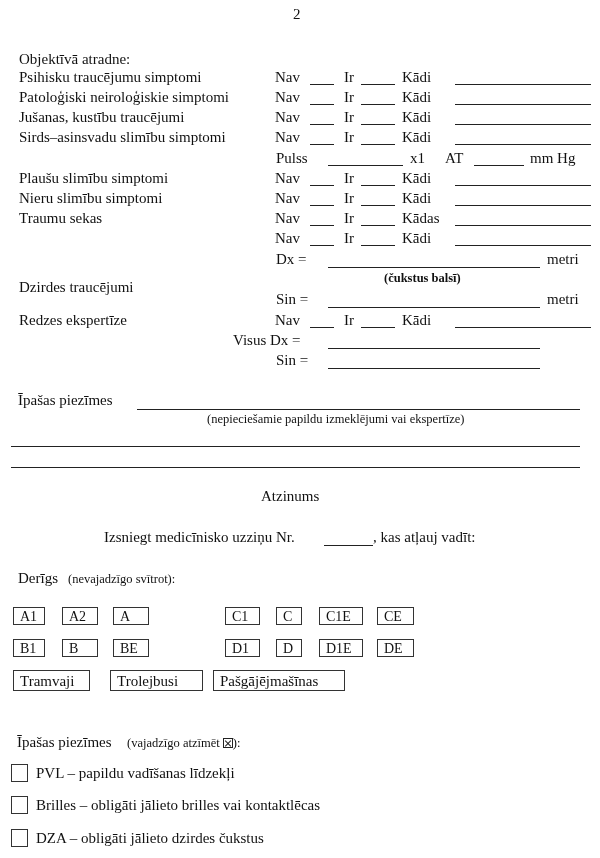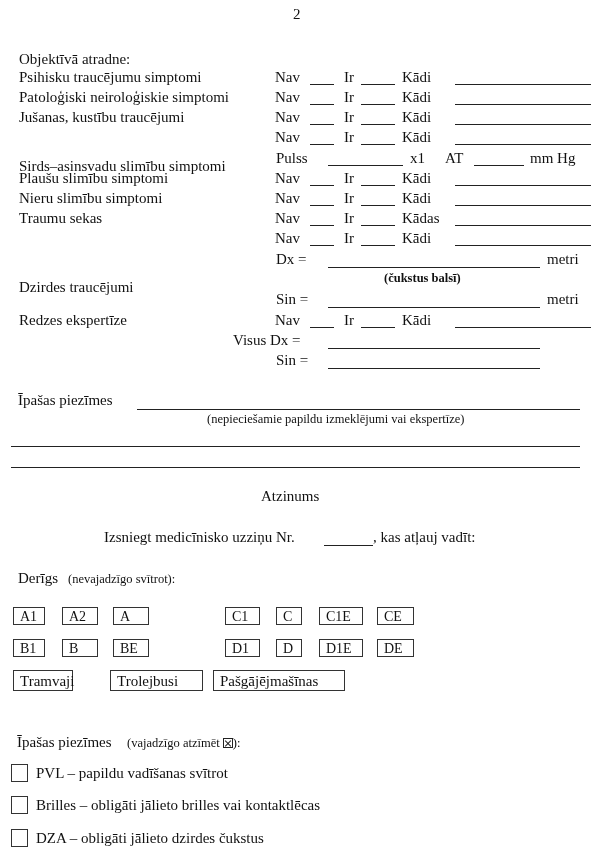--- a/index.html
+++ b/index.html
@@ -64,21 +64,21 @@
   <div class="abs" style="left:19px; top:110px;">Jušanas, kustību traucējumi</div>
   <div class="abs" style="left:275px; top:110px;">Nav</div>
   <div class="line" style="left:310px; top:124px; width:24px;"></div>
   <div class="abs" style="left:344px; top:110px;">Ir</div>
   <div class="line" style="left:361px; top:124px; width:34px;"></div>
   <div class="abs" style="left:402px; top:110px;">Kādi</div>
   <div class="line" style="left:455px; top:124px; width:136px;"></div>
 </div>
 
 <div>
-  <div class="abs" style="left:19px; top:130px;margin-top:29px;">Sirds–asinsvadu slimību simptomi</div>
+  <div class="abs" style="left:19px; top:130px;">Sirds–asinsvadu slimību simptomi</div>
   <div class="abs" style="left:275px; top:130px;">Nav</div>
   <div class="line" style="left:310px; top:144px; width:24px;"></div>
   <div class="abs" style="left:344px; top:130px;">Ir</div>
   <div class="line" style="left:361px; top:144px; width:34px;"></div>
   <div class="abs" style="left:402px; top:130px;">Kādi</div>
   <div class="line" style="left:455px; top:144px; width:136px;"></div>
 </div>
 
 <div>
   <div class="abs" style="left:276px; top:151px;">Pulss</div>
@@ -192,35 +192,35 @@
 <div class="box" style="left:377px; top:607px; width:37px;">CE</div>
 
 <div class="box" style="left:13px; top:639px; width:32px;">B1</div>
 <div class="box" style="left:62px; top:639px; width:36px;">B</div>
 <div class="box" style="left:113px; top:639px; width:36px;">BE</div>
 <div class="box" style="left:225px; top:639px; width:35px;">D1</div>
 <div class="box" style="left:276px; top:639px; width:26px;">D</div>
 <div class="box" style="left:319px; top:639px; width:44px;">D1E</div>
 <div class="box" style="left:377px; top:639px; width:37px;">DE</div>
 
-<div class="box big" style="left:13px; top:670px; width:60px;">Tramvaji</div>
+<div class="box big" style="left:13px; top:670px; width:77px;">Tramvaji</div>
 <div class="box big" style="left:110px; top:670px; width:93px;">Trolejbusi</div>
 <div class="box big" style="left:213px; top:670px; width:132px;">Pašgājējmašīnas</div>
 
 <div>
   <div class="abs" style="left:17px; top:735px;">Īpašas piezīmes</div>
   <div class="abs small" style="left:127px; top:737px;">
     <span>(vajadzīgo atzīmēt</span>
     <span class="xbox"></span><span>):</span>
   </div>
 </div>
 
 <div>
   <div class="chk" style="left:11px; top:764px;"></div>
-  <div class="abs" style="left:36px; top:766px;">PVL – papildu vadīšanas svītrot</div>
+  <div class="abs" style="left:36px; top:766px;">PVL – papildu vadīšanas līdzekļi</div>
 </div>
 
 <div>
   <div class="chk" style="left:11px; top:796px;"></div>
   <div class="abs" style="left:36px; top:798px;">Brilles – obligāti jālieto brilles vai kontaktlēcas</div>
 </div>
 
 <div>
   <div class="chk" style="left:11px; top:829px;"></div>
   <div class="abs" style="left:36px; top:831px;">DZA – obligāti jālieto dzirdes čukstus</div>

